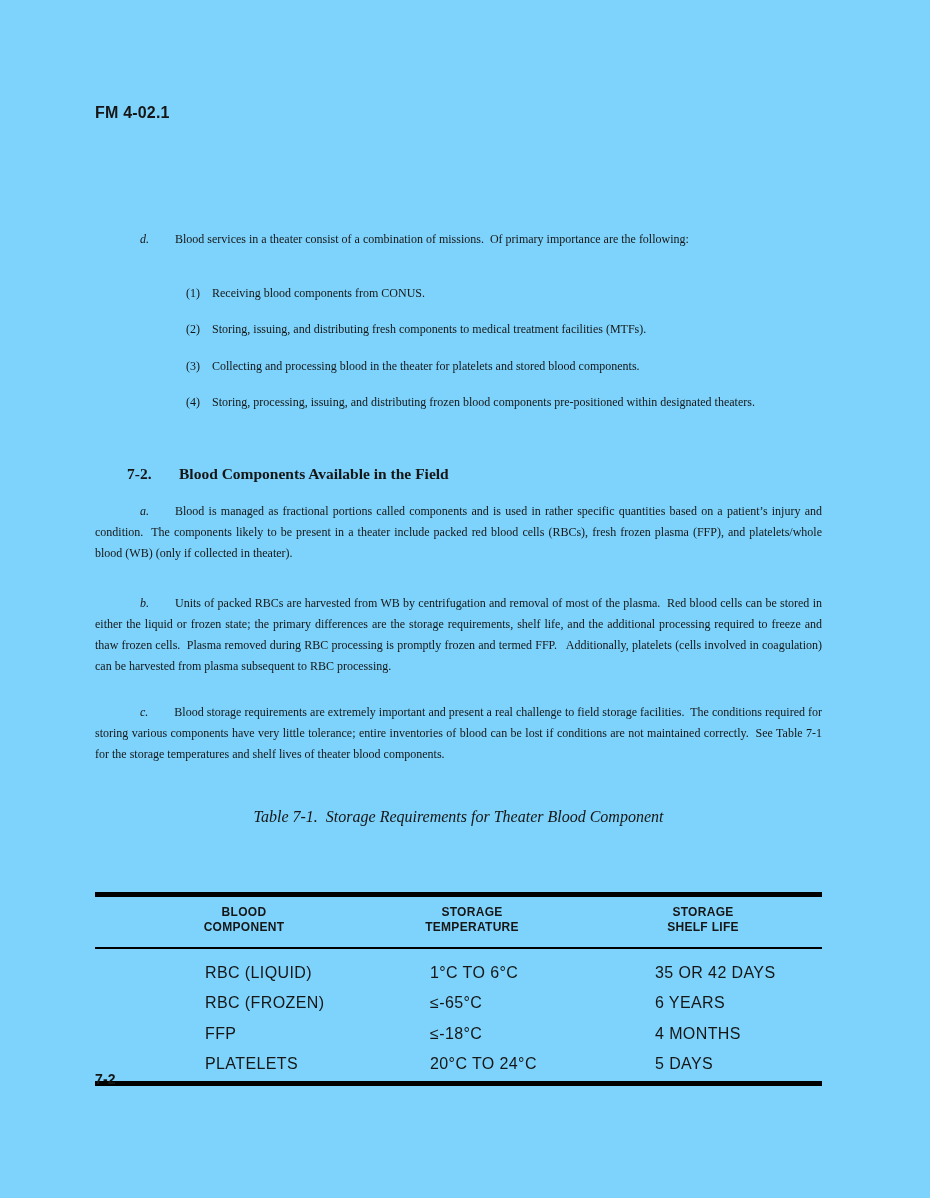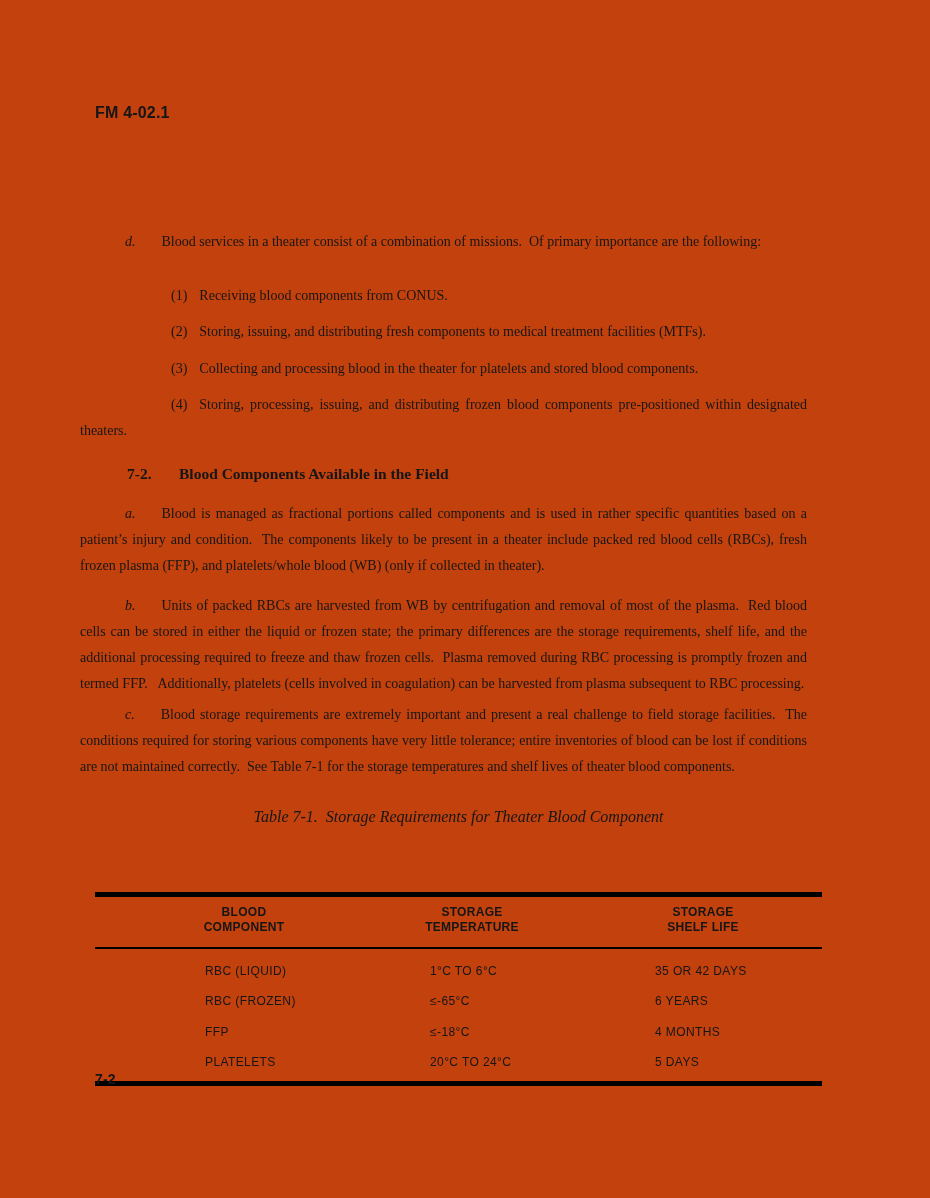--- a/index.html
+++ b/index.html
@@ -1,44 +1,44 @@
 <!DOCTYPE html>
 <html><head>
 <meta charset="utf-8">
 <style>
   * { margin: 0; padding: 0; box-sizing: border-box; }
   html, body { background: #ffffff; }
   .page {
     position: relative;
     width: 930px;
     height: 1198px;
-    background: #c2410c;
+    background: #7dd3fc;
     color: #161616;
     font-family: "Liberation Serif", serif;
     overflow: hidden;
   }
   
   .running-header, .page-footer {
     position: absolute;
     left: 95px;
     font-family: "Liberation Sans", sans-serif;
     font-weight: bold;
     font-size: 16px;
     letter-spacing: 0.2px;
   }
   .running-header { top: 104px; }
   .page-footer { top: 1071px; font-size: 14px; }
 
   
   .para {
     position: absolute;
-    left: 80px;
+    left: 95px;
     width: 727px;
-    font-size: 14px;
-    line-height: 26px;
+    font-size: 12px;
+    line-height: 21px;
     text-align: justify;
     white-space: pre-wrap;
   }
   .body-para { text-indent: 45px; }
   .para-label { font-style: italic; margin-right: 26px; }
 
   .list-item { text-indent: 91px; }
   .list-num { margin-right: 12px; }
 
   .section-heading {
@@ -84,21 +84,21 @@
     font-size: 12px;
     line-height: 14.5px;
     text-align: center;
     letter-spacing: 0.3px;
     white-space: nowrap;
   }
   .th-line { display: block; }
   .tr { position: absolute; left: 0; width: 727px; height: 16px; }
   .td {
     position: absolute;
-    font-size: 12px;
+    font-size: 16px;
     letter-spacing: 0.4px;
     white-space: nowrap;
   }
   .td-c1 { left: 110px; }
   .td-c2 { left: 335px; }
   .td-c3 { left: 560px; }
 </style>
 </head>
 <body>
 

